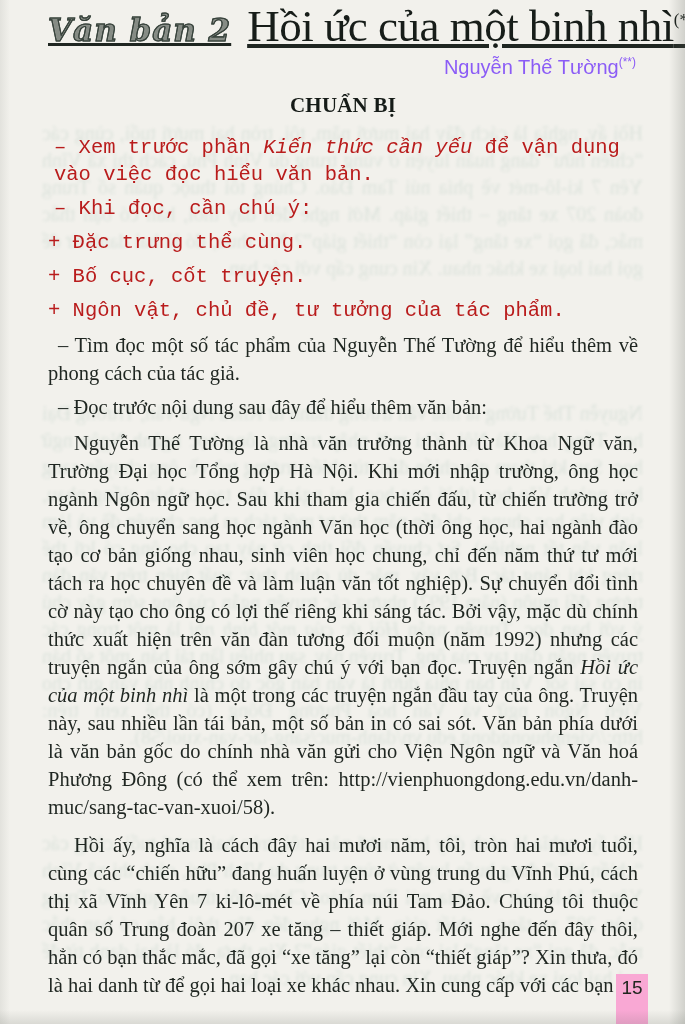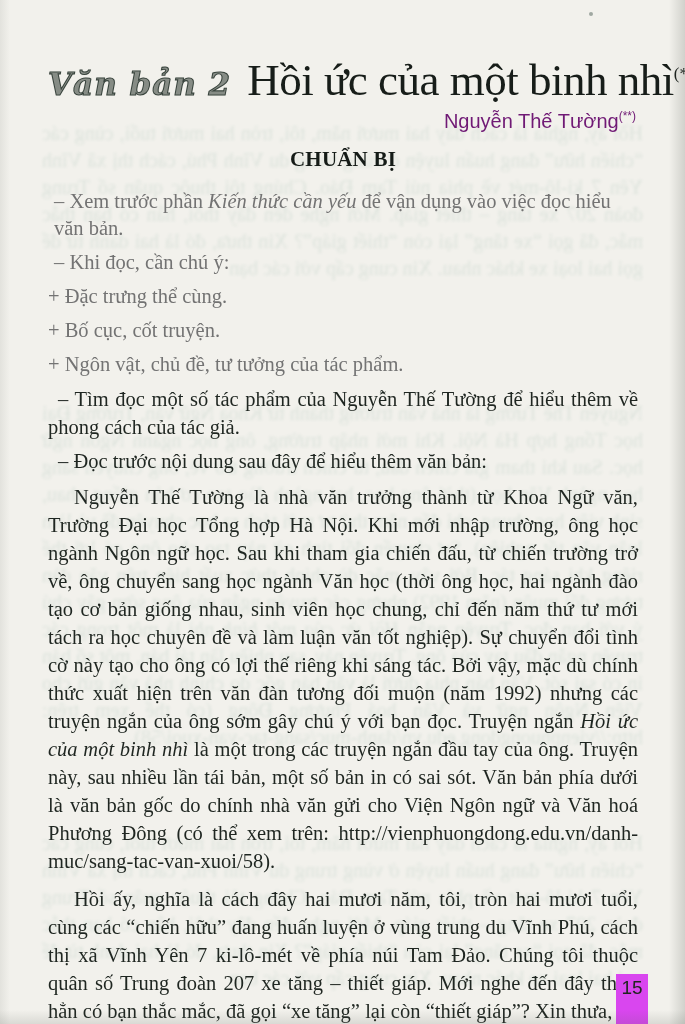--- a/index.html
+++ b/index.html
@@ -20,64 +20,64 @@
   .ghost{
     position:absolute;left:42px;right:42px;z-index:1;
     color:#3f7d67;opacity:.12;filter:blur(1.6px);
     transform:scaleX(-1);
     font:20px/27px "Liberation Serif",serif;text-align:justify;
     pointer-events:none;user-select:none;
   }
 
   .content{position:absolute;inset:0;z-index:2;padding:0 47px 0 48px;box-sizing:border-box;}
 
-  .header-row{display:flex;align-items:baseline;gap:16px;margin-top:54px;}
+  .header-row{display:flex;align-items:baseline;gap:16px;text-decoration:underline;}
   .kicker{
     font-family:"DejaVu Serif",serif;font-style:italic;font-weight:700;
     font-size:31px;letter-spacing:1px;color:transparent;
     -webkit-text-stroke:1.1px #39443d;
     text-shadow:0 0 1px rgba(45,56,50,.55);
     white-space:nowrap;
   }
   .main-title{
     font-size:45px;letter-spacing:-.5px;font-weight:400;color:#171d19;white-space:nowrap;
   }
   .title-note{font-size:17px;vertical-align:super;line-height:0;letter-spacing:0;}
 
   .author-line{
     text-align:right;margin-top:4px;padding-right:2px;
-    font-family:"Liberation Sans",sans-serif;font-size:20px;color:#701a75;
+    font-family:"Liberation Sans",sans-serif;font-size:20px;color:#8b5cf6;
   }
   .author-note{font-size:12px;vertical-align:super;line-height:0;}
 
   .sec-heading{
     font-size:21px;font-weight:700;letter-spacing:.2px;color:#151b17;
     margin:0;
   }
   .h-prep{margin-top:14px;text-align:center;}
   .h-read{margin-top:22px;padding-left:14px;}
 
   .list{margin-top:16px;}
   .bullet-item{
-    font-size:20.5px;line-height:27px;margin:0 0 7px 0;color:#737373;
+    font-size:20.5px;line-height:27px;margin:0 0 7px 0;color:#b91c1c;font-family:Liberation Mono, monospace;
   }
   .bullet-item.dash{padding-left:6px;}
 
   .para{
     font-size:20.5px;line-height:28px;text-align:justify;margin:0;color:#1f2621;
   }
   .hang{text-indent:10px;margin-top:6px;}
   .indent{text-indent:26px;}
   .bio{margin-top:8px;}
   .read-para{margin-top:10px;}
   .it{font-style:italic;}
 
   .page-num-tab{
     position:absolute;right:37px;bottom:0;width:32px;height:50px;z-index:4;
-    background:#d946ef;display:flex;justify-content:center;align-items:flex-start;
+    background:#f9a8d4;display:flex;justify-content:center;align-items:flex-start;
     font-family:"Liberation Sans",sans-serif;font-size:19px;color:#20261f;padding-top:3px;box-sizing:border-box;
   }
 
   .speck{position:absolute;width:4px;height:4px;border-radius:50%;background:rgba(60,80,70,.45);z-index:3;}
 </style>
 </head>
 <body>
 
 <div class="page">
 

